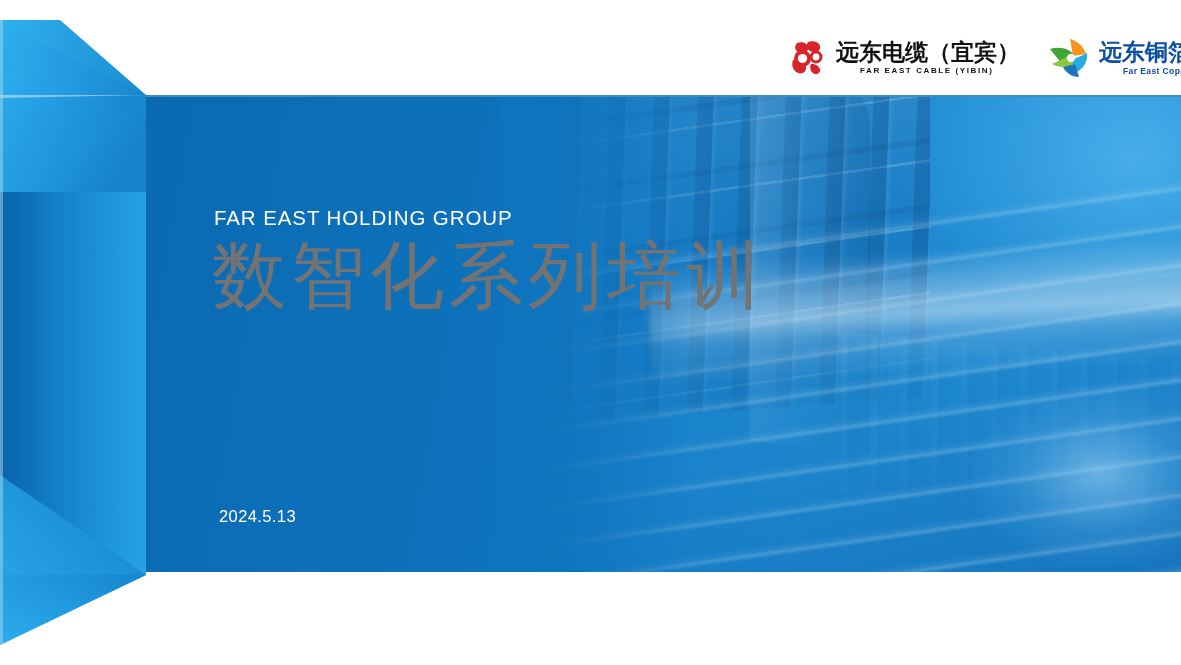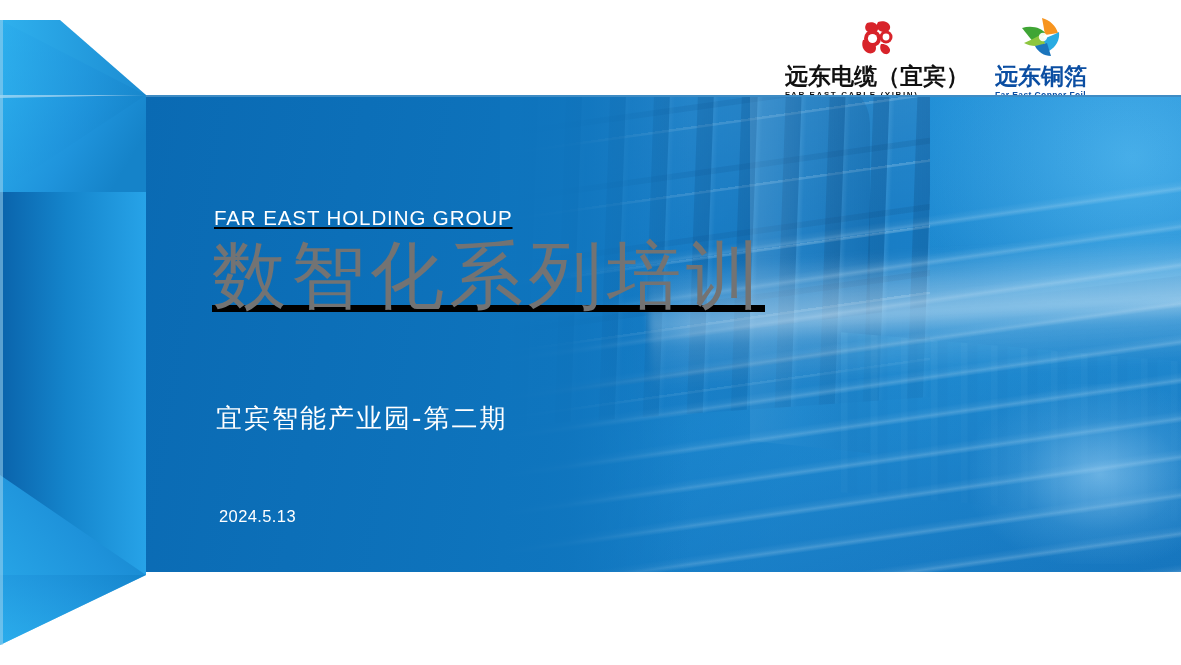--- a/index.html
+++ b/index.html
@@ -28,21 +28,20 @@
     width: 380px;
     height: 56px;
     display: flex;
     align-items: center;
     gap: 26px;
   }
   .logo {
     display: flex;
     align-items: center;
     gap: 7px;
-    flex-direction: column;
   }
   .logo-mark {
     flex: 0 0 auto;
     line-height: 0;
   }
   .logo-text {
     display: flex;
     flex-direction: column;
     justify-content: center;
     line-height: 1;
@@ -52,20 +51,21 @@
     font-weight: bold;
     letter-spacing: 0px;
     white-space: nowrap;
   }
   .logo-en {
     font-size: 8.5px;
     font-weight: bold;
     letter-spacing: 0.9px;
     white-space: nowrap;
     margin-top: 3px;
+    margin-left: 24px;
   }
   .logo-cable .logo-cn { color: #111111; }
   .logo-cable .logo-en { color: #111111; letter-spacing: 1.6px; font-size: 8px; }
   .logo-foil .logo-cn { color: #0b4ea2; }
   .logo-foil .logo-en { color: #0b4ea2; letter-spacing: 0.4px; font-size: 8.5px; }
 
   
   .panel {
     position: absolute;
     left: 145px;
@@ -232,21 +232,20 @@
     background: linear-gradient(90deg, #0e74bd 0%, rgba(14,116,189,0.85) 35%, rgba(14,116,189,0.0) 100%);
   }
 
   
   .text-block {
     position: absolute;
     left: 212px;
     top: 206px;
     width: 620px;
     z-index: 6;
-    text-decoration: underline;
   }
   .eyebrow {
     color: #ffffff;
     font-size: 20.5px;
     letter-spacing: 0.9px;
     font-weight: normal;
     margin: 0 0 6px 2px;
     white-space: nowrap;
   }
   .title-cn {
@@ -363,21 +362,20 @@
       <div class="photo-tint"></div>
       <div class="photo-fade-left"></div>
     </div>
   </div>
 
   <div class="text-block">
     <div class="eyebrow">FAR EAST HOLDING GROUP</div>
     <div class="title-cn">数智化系列培训</div>
   </div>
 
-  <div class="subtitle-cn">宜宾智能产业园-第二期</div>
   <div class="date-text">2024.5.13</div>
 
   <div class="ribbon">
     <svg width="180" height="625" viewBox="0 0 180 625" aria-hidden="true">
       <defs>
         <linearGradient id="gBody" x1="0" y1="0" x2="1" y2="0">
           <stop offset="0%" stop-color="#0A63AB"></stop>
           <stop offset="45%" stop-color="#1484CB"></stop>
           <stop offset="100%" stop-color="#27A3E8"></stop>
         </linearGradient>

